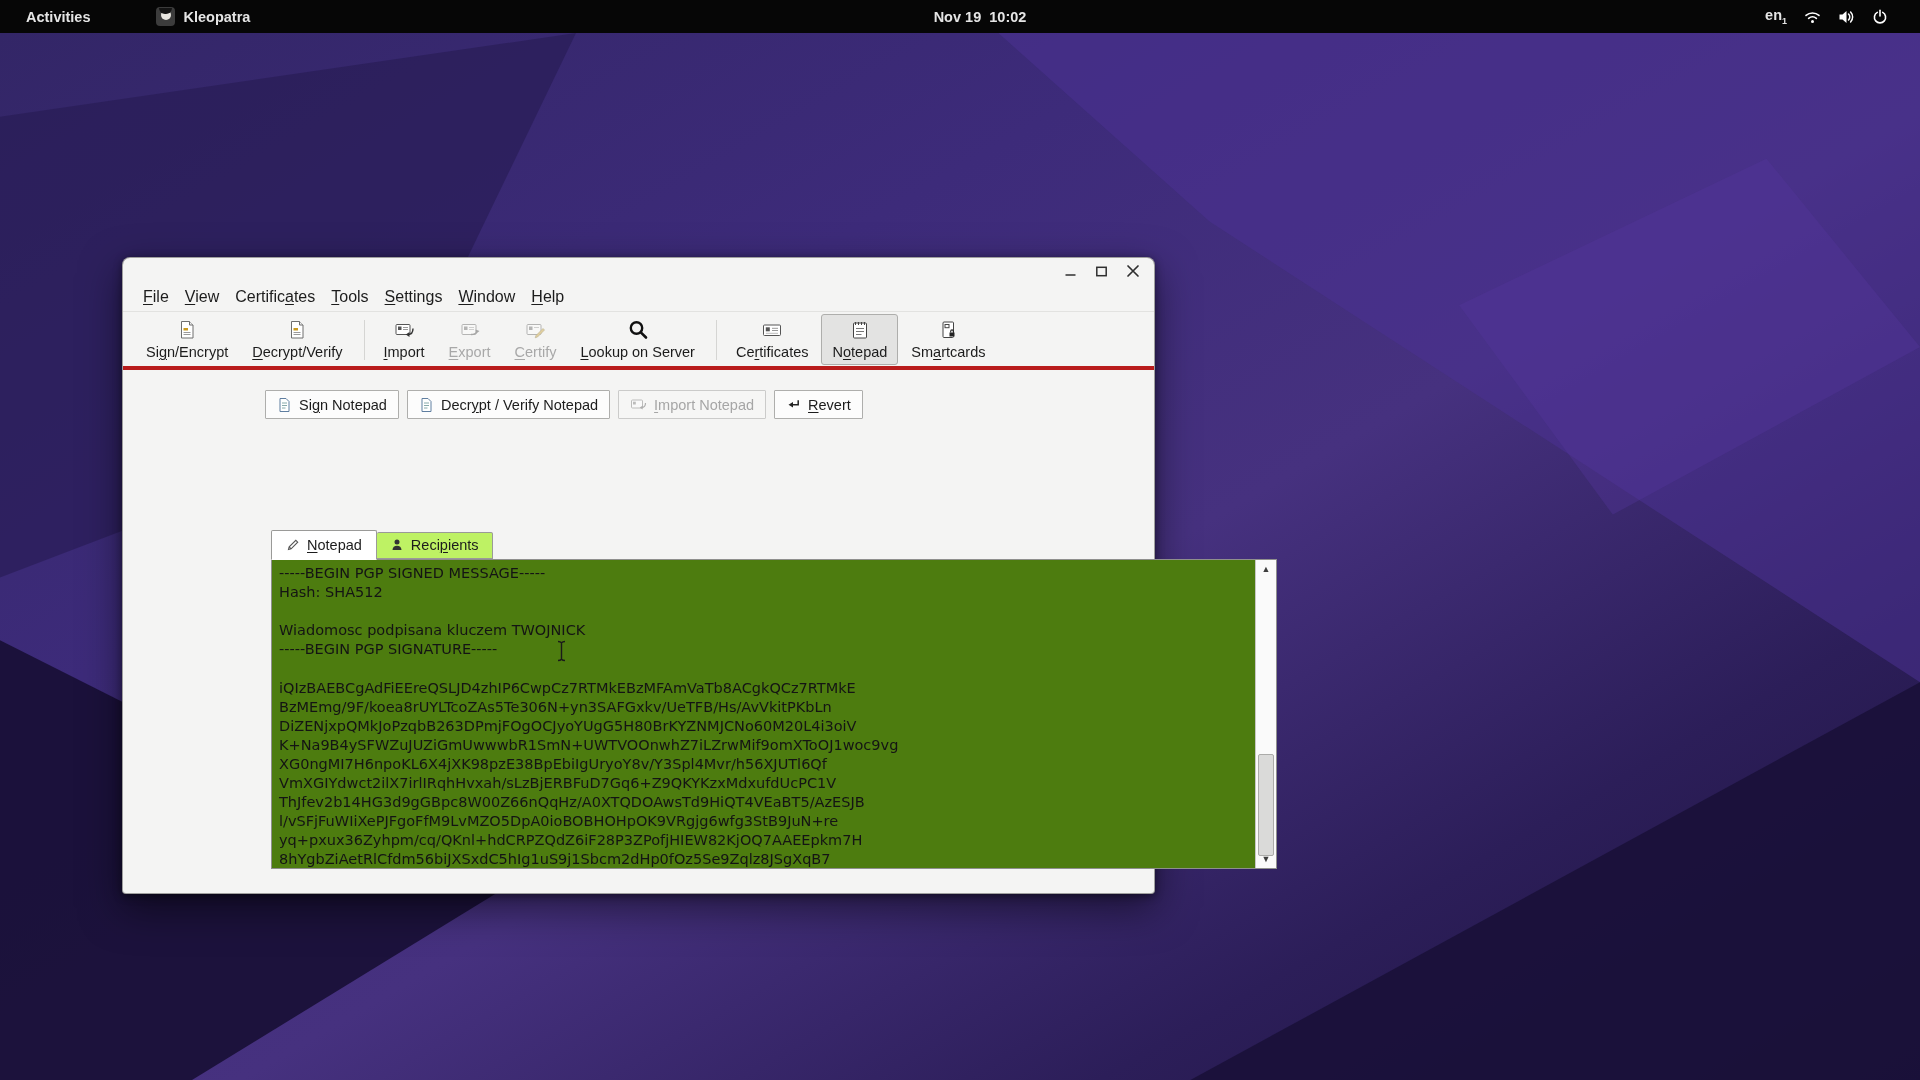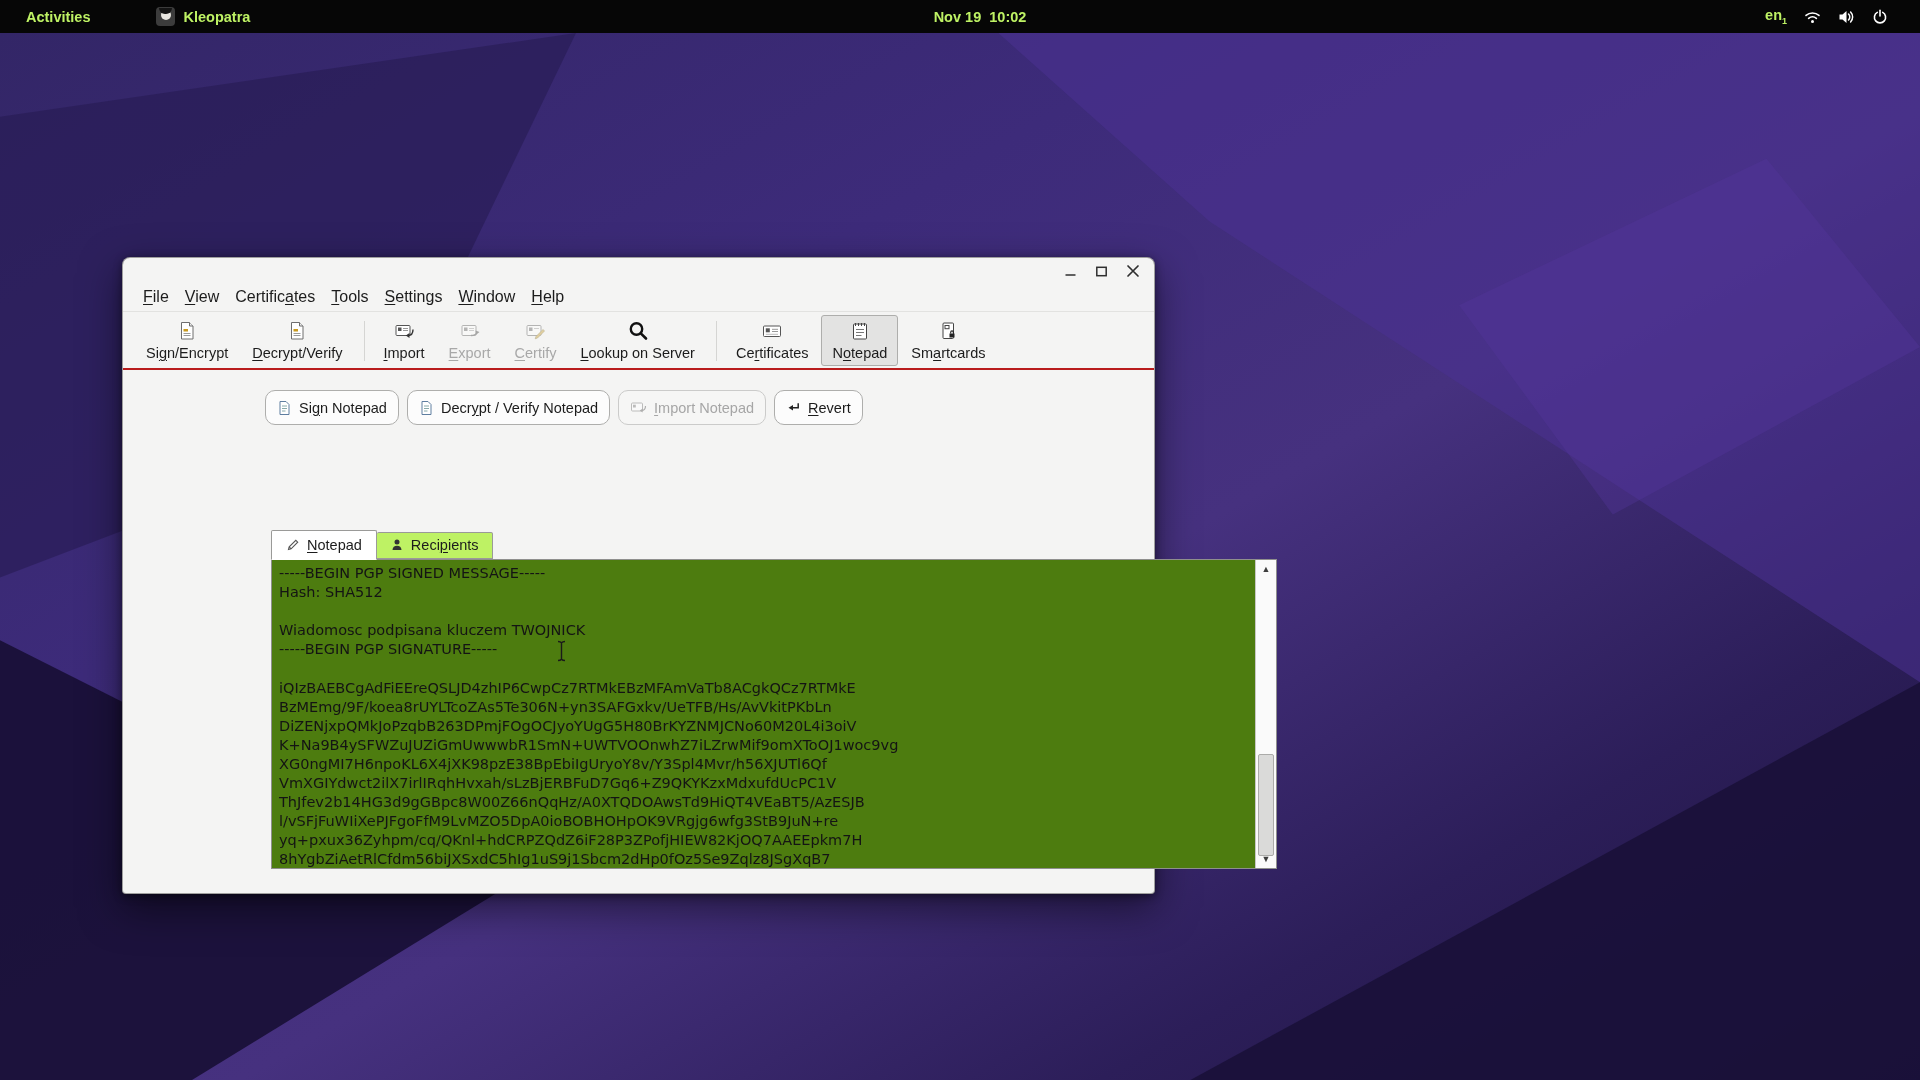--- a/index.html
+++ b/index.html
@@ -14,21 +14,21 @@
   .f2 { background:#271a52; clip-path:polygon(0 8%,30% 0,20% 38%,0 52%); opacity:.6; }
   .f3 { background:#150d30; clip-path:polygon(0 58%,26% 82%,10% 100%,0 100%); opacity:.85; }
   .f4 { background:#1a1138; clip-path:polygon(62% 100%,100% 62%,100% 100%); opacity:.9; }
   .f5 { background:#55379f; clip-path:polygon(76% 26%,92% 12%,100% 30%,84% 46%); opacity:.35; }
   .f6 { background:#3a2a72; clip-path:polygon(20% 40%,48% 22%,40% 70%,12% 78%); opacity:.5; }
   .f7 { background:linear-gradient(45deg,transparent 49.5%,rgba(150,120,240,.28) 50%,transparent 50.6%);
         clip-path:polygon(0 70%,45% 70%,45% 100%,0 100%); }
 
   
   .topbar { position:absolute; left:0; top:0; width:1920px; height:33px; background:#060606;
-            color:#bef264; display:flex; align-items:center; font-weight:700; font-size:14.5px; z-index:50; }
+            color:#e5e5e5; display:flex; align-items:center; font-weight:700; font-size:14.5px; z-index:50; }
   .tb-left { position:absolute; left:0; top:0; bottom:0; display:flex; align-items:center; }
   .activities { padding:0 14px; margin-left:12px; height:100%; display:flex; align-items:center; }
   .appfocus { display:flex; align-items:center; gap:8px; margin-left:52px; }
   .tb-clock { position:absolute; left:50%; transform:translateX(-50%); top:0; bottom:0;
               display:flex; align-items:center; white-space:pre;margin-left:20px; }
   .tb-right { position:absolute; right:8px; top:0; bottom:0; display:flex; align-items:center; gap:17px; padding-right:24px; }
   .kbd sub { font-size:9px; font-weight:700; }
   .appicon { width:19px; height:19px; background:#3c3c3c; border-radius:4px; position:relative; overflow:hidden; }
   .appicon:before { content:""; position:absolute; left:4.5px; top:3px; width:10px; height:10px; border-radius:50%; background:#e8e6e0; }
   .appicon:after  { content:""; position:absolute; left:3px; top:1px; width:13px; height:6px; border-radius:0 0 6px 6px; background:#141414; }
@@ -43,31 +43,31 @@
               align-items:center; gap:14px; padding-right:13px; }
   .wbtn { width:17px; height:17px; display:flex; align-items:center; justify-content:center; }
 
   .menubar { position:absolute; left:0; right:0; top:25px; height:29px; display:flex; align-items:center;
              padding-left:12px; border-bottom:1px solid #e2e2e0; font-size:16px; }
   .menuitem { padding:3px 8px; }
 
   u { text-decoration:underline; text-underline-offset:2px; text-decoration-thickness:1px; }
 
   .toolbar { position:absolute; left:0; right:0; top:55px; height:57px; display:flex; align-items:center;
-             padding-left:12px; border-bottom:2px solid #b91c1c; }
+             padding-left:12px; border-bottom:4px solid #b91c1c; }
   .titem { display:flex; flex-direction:column; align-items:center; gap:3px; padding:4px 10px;
            border:1px solid transparent; border-radius:3px; font-size:14.5px; margin-right:2px; }
   .titem.active { background:#e3e3e2; border-color:#aeaeac; }
   .titem.disabled { color:#a8a8a8; }
   .titem.disabled svg { opacity:.4; }
   .tsep { width:1px; height:40px; background:#d5d5d3; margin:0 8px; }
 
   .actionrow { position:absolute; left:142px; top:132px; height:27px; display:flex; gap:8px; }
-  .abtn { display:inline-flex; align-items:center; gap:7px; height:35px; padding:0 11px;
-          background:#fcfcfc; border:1px solid #aeaeac; border-radius:10px; font-size:14.5px; color:#1c1c1c; }
+  .abtn { display:inline-flex; align-items:center; gap:7px; height:29px; padding:0 11px;
+          background:#fcfcfc; border:1px solid #aeaeac; border-radius:1px; font-size:14.5px; color:#1c1c1c; }
   .abtn.disabled { color:#a6a6a6; border-color:#cbcbca; background:#f6f6f5; }
   .abtn.disabled svg { opacity:.4; }
 
   .banner { position:absolute; left:153px; right:32px; top:176px; height:79px; border-radius:3px;
             background:#0080f8; color:#fff; font-size:14.5px; padding:13px 12px 0 18px;
             display:flex; align-items:flex-start; justify-content:space-between; }
   .banner b { font-weight:700; }
   .close-btn { display:inline-flex; align-items:center; gap:6px; height:26px; padding:0 11px;
                background:#fbfbfb; border:1px solid #9aa0a6; border-radius:3px; font-size:14px; color:#1a1a1a; }
   .close-x { font-size:12px; font-weight:700; }

